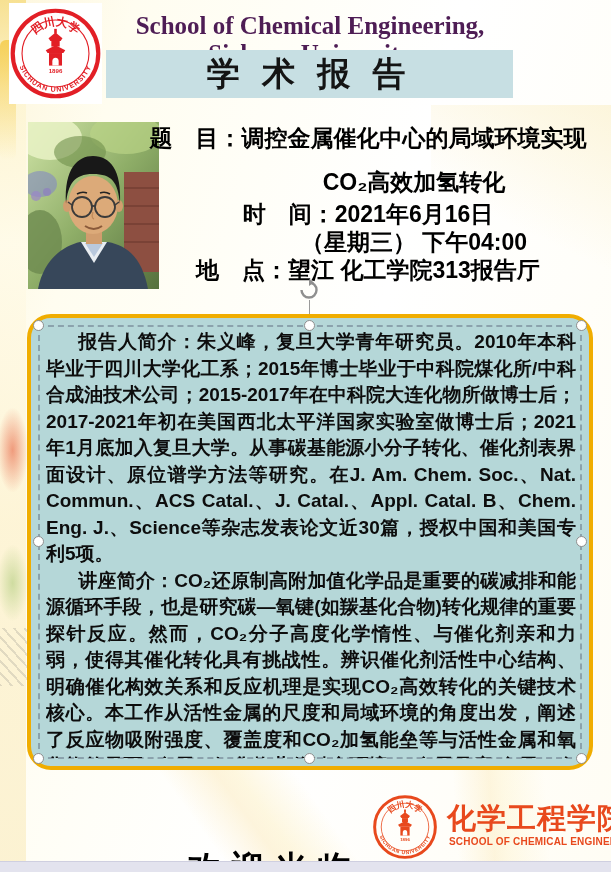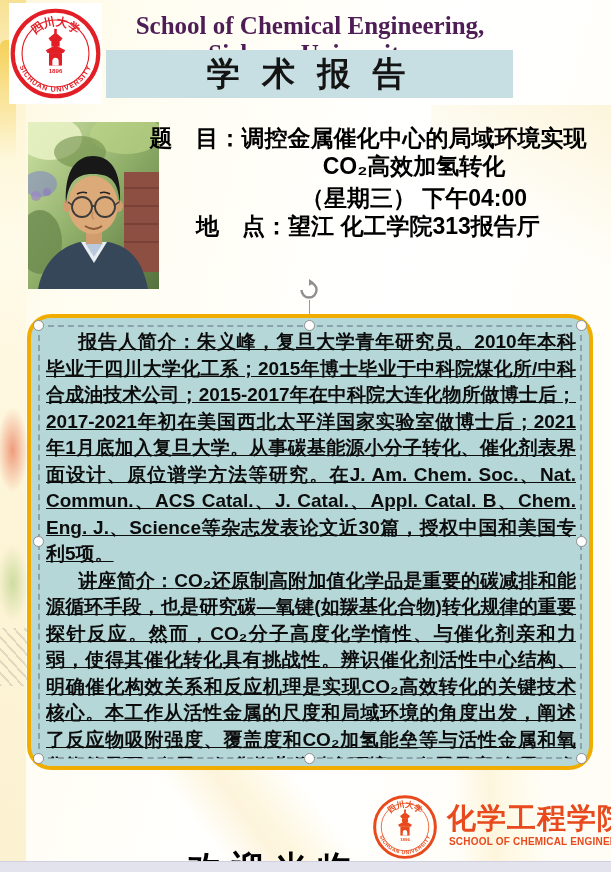--- a/index.html
+++ b/index.html
@@ -37,33 +37,33 @@
   .banner-text{font-family:"Liberation Serif","DejaVu Serif",serif;font-weight:bold;font-size:33px;
     color:#141414;letter-spacing:7px;white-space:nowrap;}
 
   
   .photo{position:absolute;left:28px;top:122px;width:131px;height:167px;overflow:hidden;}
   .details{position:absolute;left:148px;top:124px;width:440px;
     font-size:23px;font-weight:bold;color:#000;line-height:28px;}
   .d-row{white-space:nowrap;text-align:center;}
   .d-lbl{display:inline-block;width:92px;}
   .d-indent{padding-left:92px;}
-  .d-gap{margin-bottom:4px;}
+  .d-gap{margin-bottom:4px;margin-top:16px;}
 
   
   .rotate-stem{position:absolute;left:309px;top:300px;width:1px;height:22px;background:#9a9a9a;}
   .rotate-icon{position:absolute;left:298px;top:279px;width:22px;height:22px;}
 
   
   .abs-box{position:absolute;left:27px;top:314px;width:558px;height:448px;
     background:#b5d7d8;border:4px solid #f0ad00;border-radius:24px;}
   .abs-dashed{position:absolute;left:7px;top:7px;right:7px;bottom:7px;
     border:2px dashed #8ba2ac;}
   .abs-text{position:absolute;left:15px;right:13px;top:11px;bottom:8px;overflow:hidden;
-    font-size:19px;line-height:26.5px;font-weight:600;color:#0d0d0d;text-align:justify;text-decoration:underline;}
+    font-size:19px;line-height:26.5px;font-weight:600;color:#0d0d0d;text-align:justify;}
   .abs-text p{margin:0;text-indent:1.7em;}
   .p-lead{font-weight:800;}
   .handle{position:absolute;width:11px;height:11px;border-radius:50%;
     background:#fff;border:1.5px solid #8f8f8f;box-sizing:border-box;}
   .h-tl{left:2px;top:2px;} .h-tm{left:50%;top:2px;margin-left:-6px;} .h-tr{right:2px;top:2px;}
   .h-ml{left:2px;top:50%;margin-top:-6px;} .h-mr{right:2px;top:50%;margin-top:-6px;}
   .h-bl{left:2px;bottom:2px;} .h-bm{left:50%;bottom:2px;margin-left:-6px;} .h-br{right:2px;bottom:2px;}
 
   
   .welcome{position:absolute;left:188px;top:810px;font-family:"Liberation Serif","DejaVu Serif",serif;
@@ -160,20 +160,21 @@
       <path d="M49 72 Q54 69 59 71" stroke="#222" stroke-width="1.6" fill="none"></path>
       <path d="M72 71 Q77 69 82 72" stroke="#222" stroke-width="1.6" fill="none"></path>
       <path d="M57 104 Q66 110 74 104" stroke="#8a5a3a" stroke-width="2" fill="none"></path>
       <path d="M65 90 Q63 96 66 97" stroke="#c08c5c" stroke-width="1.4" fill="none"></path>
     </svg>
   </div>
 
   <div class="details">
     <div class="d-row"><span class="d-lbl">题　目：</span><span>调控金属催化中心的局域环境实现</span></div>
     <div class="d-row d-indent d-gap"><span>CO₂高效加氢转化</span></div>
+    <div class="d-row"><span class="d-lbl">时　间：</span><span>2021年6月16日</span></div>
     <div class="d-row d-indent"><span>（星期三） 下午04:00</span></div>
     <div class="d-row"><span class="d-lbl">地　点：</span><span>望江 化工学院313报告厅</span></div>
   </div>
 
   <div class="rotate-stem"></div>
   <svg class="rotate-icon" viewBox="0 0 22 22">
     <path d="M11 3.5 A7.5 7.5 0 1 1 3.5 11" fill="none" stroke="#8f8f8f" stroke-width="2.4"></path>
     <path d="M11 0 L16 3.5 L11 7 Z" fill="#8f8f8f"></path>
   </svg>
 

